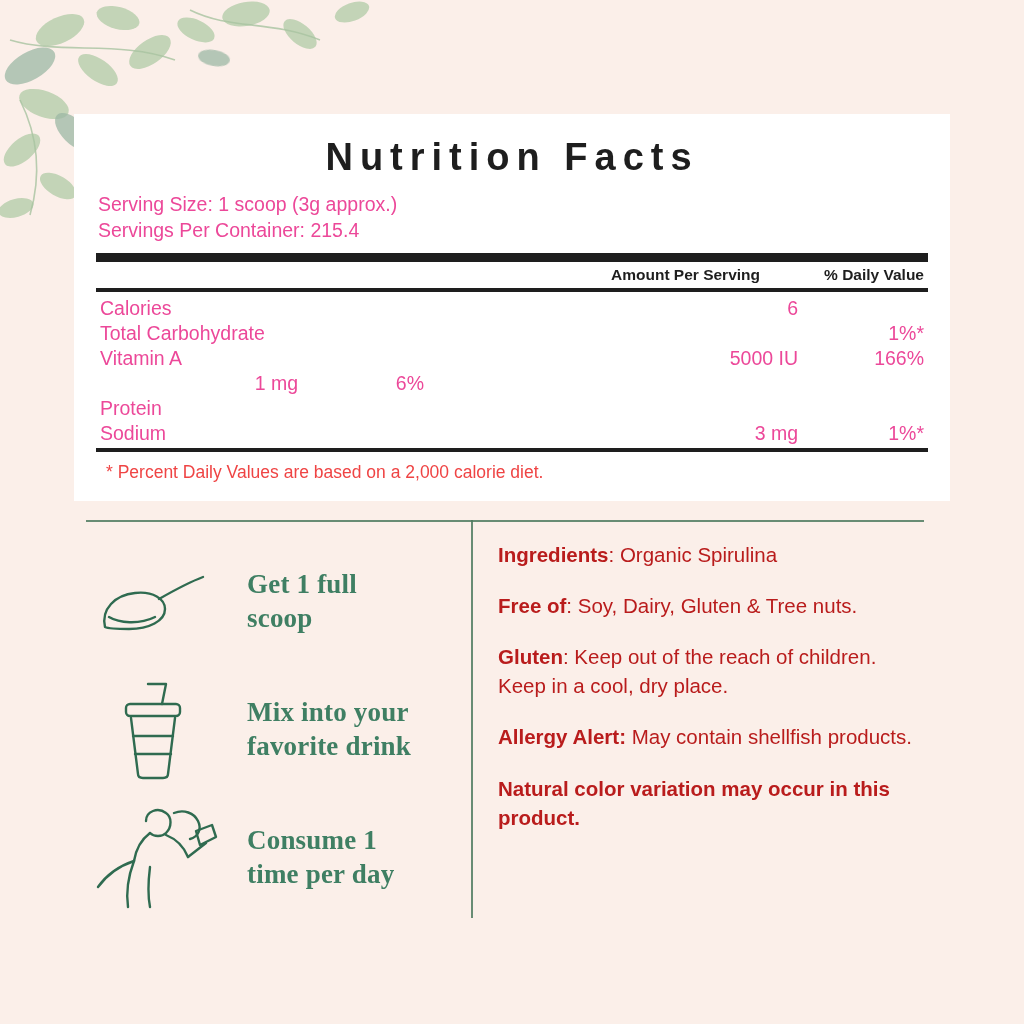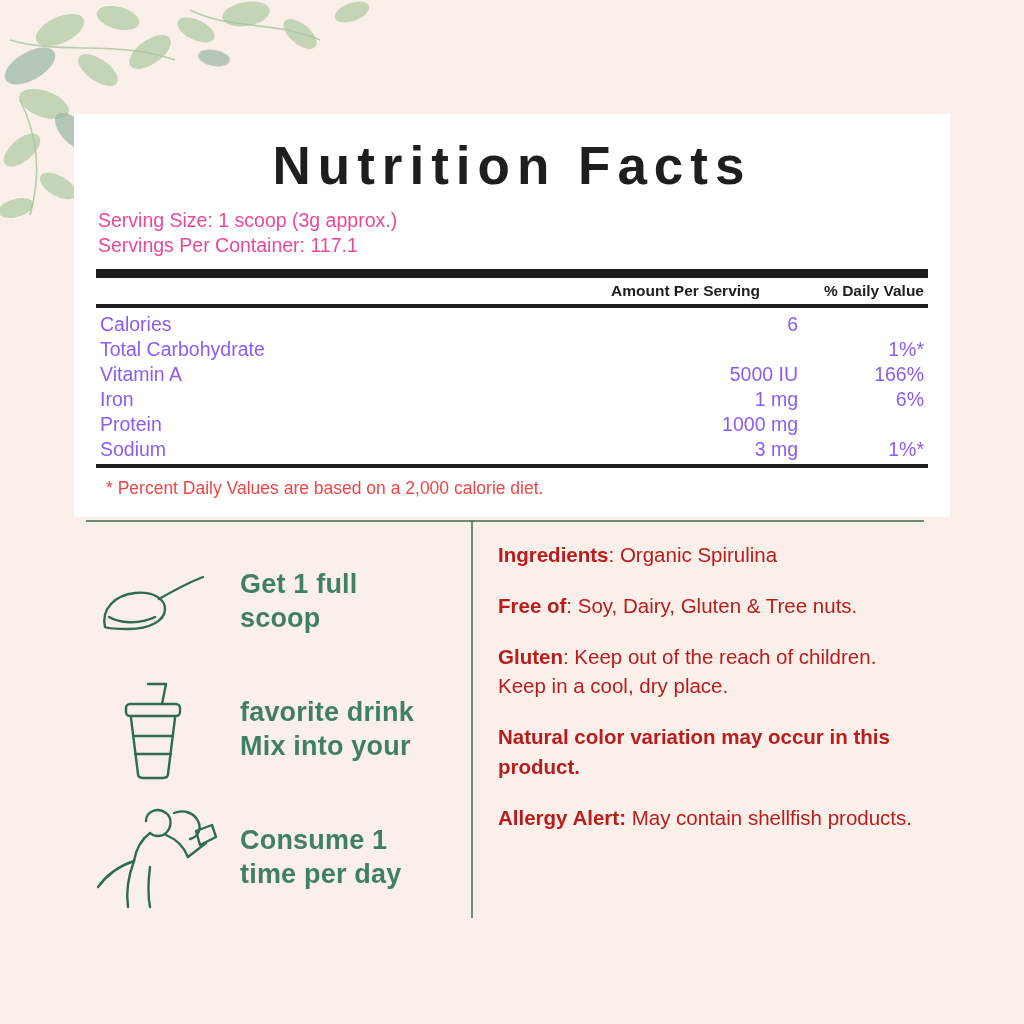--- a/index.html
+++ b/index.html
@@ -25,21 +25,21 @@
   .nf-panel {
     position: absolute;
     left: 74px;
     top: 114px;
     width: 876px;
     background: #ffffff;
     padding: 18px 22px 16px 22px;
   }
   .nf-title {
     text-align: center;
-    font-size: 53px;
+    font-size: 38px;
     font-weight: bold;
     letter-spacing: 7px;
     color: #1e1e1e;
     margin: 6px 0 14px 0;
     line-height: 1.05;
   }
   .nf-serving {
     font-size: 19.5px;
     color: #ec4899;
     line-height: 1.32;
@@ -65,21 +65,21 @@
     padding: 4px 4px 4px 0;
   }
   .col-amount { width: 198px; text-align: right; }
   .col-dv { width: 126px; text-align: right; }
 
   .nf-rows { padding: 4px 0 2px 0; }
   .nf-row {
     display: flex;
     align-items: baseline;
     font-size: 19.5px;
-    color: #8b5cf6;
+    color: #ec4899;
     line-height: 1.28;
     padding: 0 4px 0 4px;
   }
   .nf-row .label { flex: 1; }
   .nf-row .amount { width: 198px; text-align: right; }
   .nf-row .dv { width: 126px; text-align: right; }
 
   .nf-footnote {
     font-size: 17.5px;
     color: #ef4444;
@@ -114,22 +114,23 @@
 
   .steps {
     position: absolute;
     left: 0;
     top: 18px;
     width: 380px;
   }
   .step {
     display: flex;
     align-items: center;
-    gap: 18px;
+    gap: 25px;
     height: 128px;
+    font-family: Liberation Serif, serif;
   }
   .step-icon { width: 136px; display: flex; justify-content: center; align-items: center; }
   .step-text {
     color: #3f7f63;
     font-size: 27px;
     font-weight: bold;
     line-height: 1.25;
     letter-spacing: .2px;
   }
 
@@ -175,21 +176,21 @@
     <path d="M10 40 C 60 55, 120 40, 175 60"></path>
     <path d="M190 10 C 230 30, 270 20, 320 40"></path>
     <path d="M20 100 C 40 140, 40 180, 30 215"></path>
   </g>
 </svg>
 
 <div class="nf-panel">
   <div class="nf-title">Nutrition Facts</div>
 
   <div class="nf-serving">Serving Size: 1 scoop (3g approx.)</div>
-  <div class="nf-serving">Servings Per Container: 117.1</div>
+  <div class="nf-serving">Servings Per Container: 215.4</div>
 
   <div class="rule-thick"></div>
 
   <div class="nf-colheads">
     <span class="col-amount">Amount Per Serving</span>
     <span class="col-dv">% Daily Value</span>
   </div>
 
   <div class="rule-med"></div>
 
@@ -202,27 +203,25 @@
     <div class="nf-row">
       <span class="label">Total Carbohydrate</span>
       <span class="dv">1%*</span>
     </div>
     <div class="nf-row">
       <span class="label">Vitamin A</span>
       <span class="amount">5000 IU</span>
       <span class="dv">166%</span>
     </div>
     <div class="nf-row">
-      <span class="label">Iron</span>
       <span class="amount">1 mg</span>
       <span class="dv">6%</span>
     </div>
     <div class="nf-row">
       <span class="label">Protein</span>
-      <span class="amount">1000 mg</span>
       <span class="dv"></span>
     </div>
     <div class="nf-row">
       <span class="label">Sodium</span>
       <span class="amount">3 mg</span>
       <span class="dv">1%*</span>
     </div>
   </div>
 
   <div class="rule-med"></div>
@@ -254,22 +253,22 @@
       <div class="step-icon">
         <svg width="100" height="104" viewBox="0 0 100 104" fill="none" stroke="#2f6b50" stroke-width="2.4" stroke-linecap="round" stroke-linejoin="round">
           <path d="M44 6 L62 6 L58 26"></path>
           <rect x="22" y="26" width="54" height="12" rx="4"></rect>
           <path d="M27 40 L34 96 C 34 99, 36 100, 39 100 L59 100 C 62 100, 64 99, 64 96 L71 40"></path>
           <path d="M29 58 L69 58"></path>
           <path d="M31 76 L67 76"></path>
         </svg>
       </div>
       <div class="step-text">
+        <div>Mix into your</div>
         <div>favorite drink</div>
-        <div>Mix into your</div>
       </div>
     </div>
 
     <div class="step">
       <div class="step-icon">
         <svg width="132" height="110" viewBox="0 0 132 110" fill="none" stroke="#2f6b50" stroke-width="2.4" stroke-linecap="round" stroke-linejoin="round">
           <path d="M58 18 C 58 8, 70 4, 78 10 C 84 14, 84 24, 78 30 C 74 34, 66 34, 62 30"></path>
           <path d="M86 10 C 96 6, 106 10, 110 18 C 114 26, 110 34, 102 36"></path>
           <path d="M62 30 C 54 36, 48 46, 46 58"></path>
           <path d="M78 32 C 88 36, 96 44, 100 54"></path>
@@ -292,19 +291,19 @@
     <p>
       <b>Ingredients</b><span>: </span><span>Organic Spirulina</span>
     </p>
     <p>
       <b>Free of</b><span>: </span><span>Soy, Dairy, Gluten &amp; Tree nuts.</span>
     </p>
     <p>
       <b>Gluten</b><span>: </span><span>Keep out of the reach of children. Keep in a cool, dry place.</span>
     </p>
     <p>
+      <b>Allergy Alert:</b><span> </span><span>May contain shellfish products.</span>
+    </p>
+    <p>
       <b>Natural color variation may occur in this product.</b>
-    </p>
-    <p>
-      <b>Allergy Alert:</b><span> </span><span>May contain shellfish products.</span>
     </p>
   </div>
 </div>
 
 </body></html>

